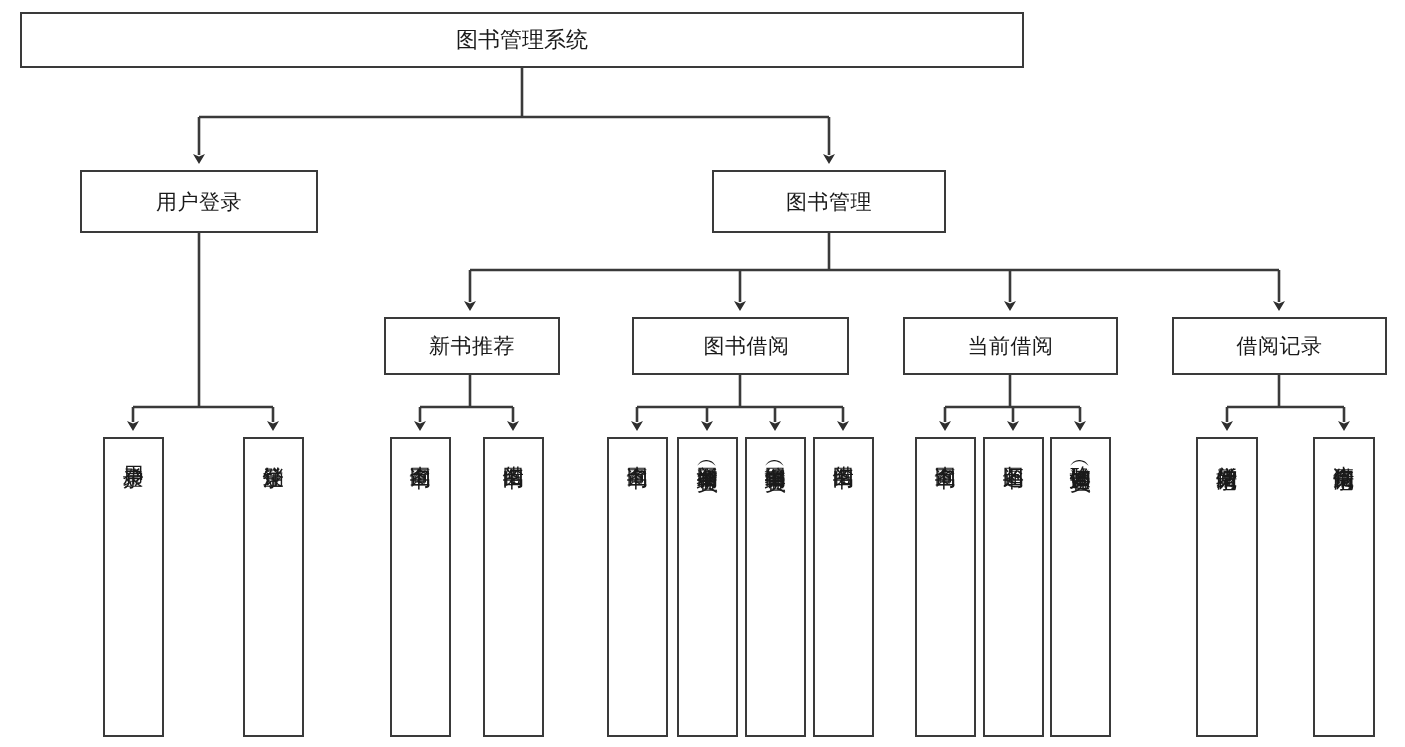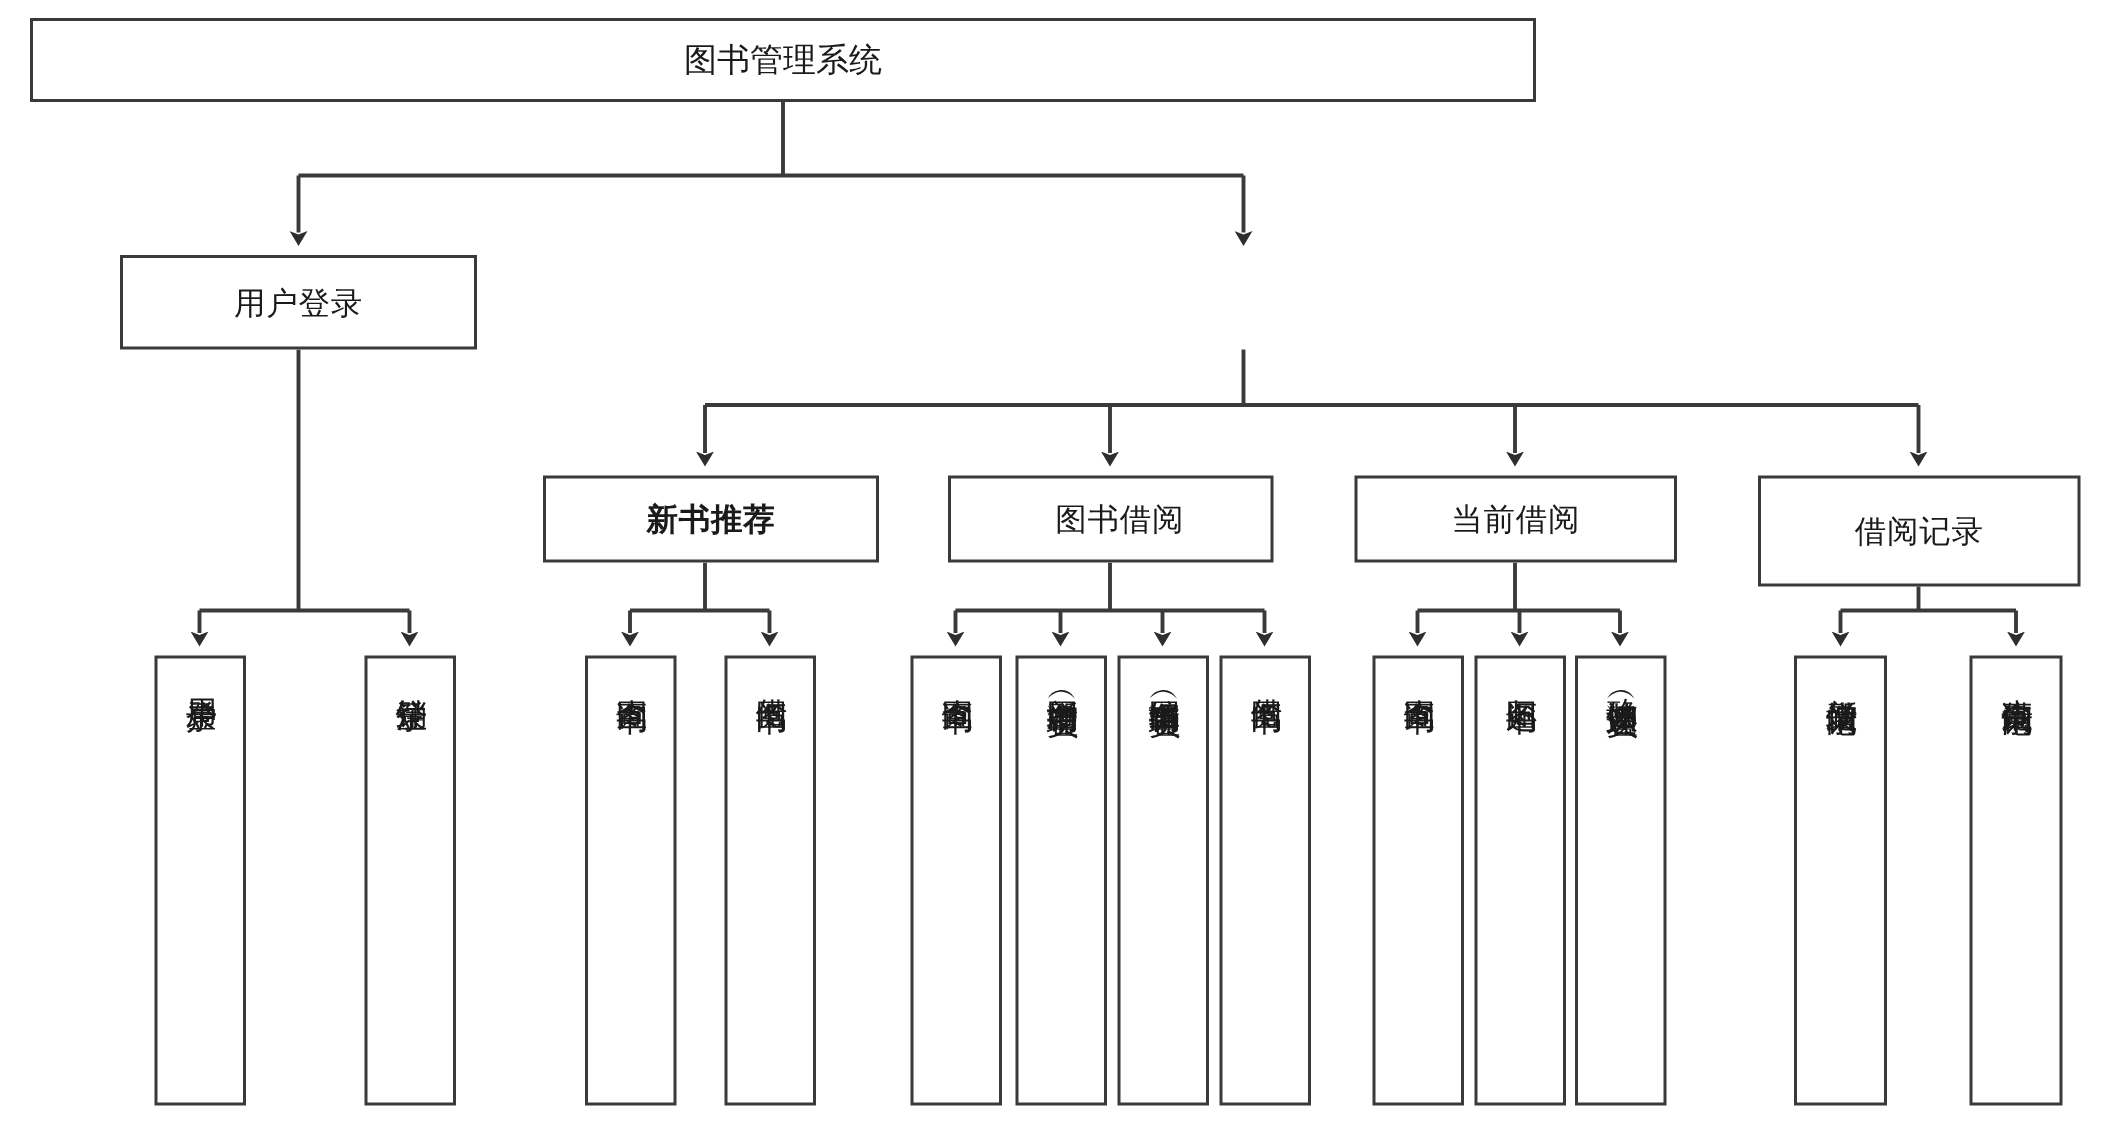--- a/index.html
+++ b/index.html
@@ -117,25 +117,26 @@
       <path d="M1279,375 L1279,407"></path>
       <path d="M1227,407 L1344,407"></path>
       <path d="M1227,407 L1227,422" marker-end="url(#arrow)"></path>
       <path d="M1344,407 L1344,422" marker-end="url(#arrow)"></path>
     </g>
   </svg>
 
   <div class="node root" style="left: 20px; top: 12px; width: 1004px; height: 56px; font-family: Liberation Mono, monospace;">图书管理系统</div>
 
   <div class="node horiz" style="left: 80px; top: 170px; width: 238px; height: 63px;">用户登录</div>
+  <div class="node horiz" style="left: 712px; top: 170px; width: 234px; height: 63px;">图书管理</div>
 
-  <div class="node horiz" style="left: 362px; top: 317px; width: 224px; height: 58px; font-weight: bold;">新书推荐</div>
+  <div class="node horiz" style="left: 384px; top: 317px; width: 176px; height: 58px;">新书推荐</div>
   <div class="node horiz" style="left: 632px; top: 317px; width: 217px; height: 58px; padding-left: 12px;">图书借阅</div>
   <div class="node horiz" style="left: 903px; top: 317px; width: 215px; height: 58px;">当前借阅</div>
-  <div class="node horiz" style="left: 1172px; top: 317px; width: 215px; height: 74px;">借阅记录</div>
+  <div class="node horiz" style="left: 1172px; top: 317px; width: 215px; height: 58px;">借阅记录</div>
 
   <div class="node leaf" style="left: 103px; top: 437px; width: 61px; height: 300px;">
     <span class="vtext">用户登录</span>
   </div>
   <div class="node leaf" style="left: 243px; top: 437px; width: 61px; height: 300px;">
     <span class="vtext">注销登录</span>
   </div>
   <div class="node leaf" style="left: 390px; top: 437px; width: 61px; height: 300px;">
     <span class="vtext">查询图书</span>
   </div>

